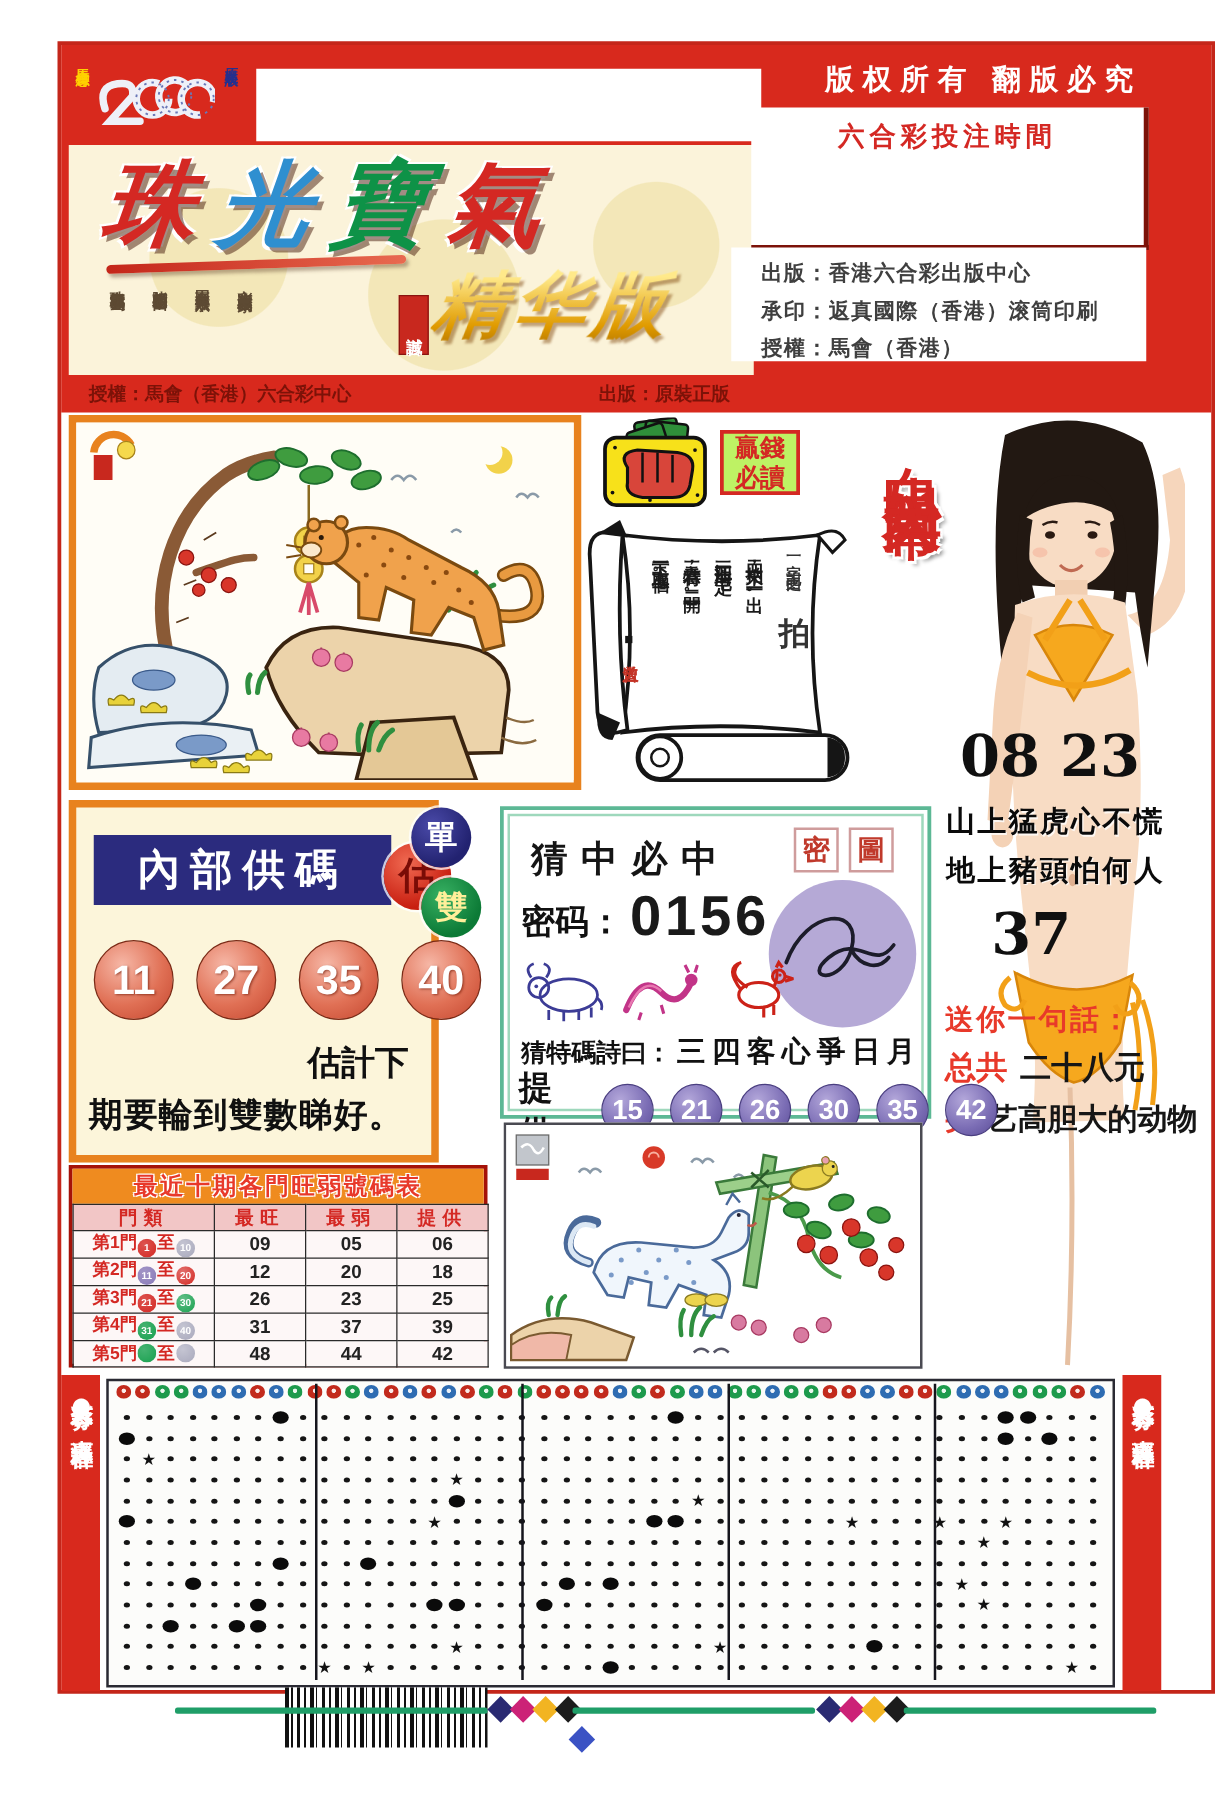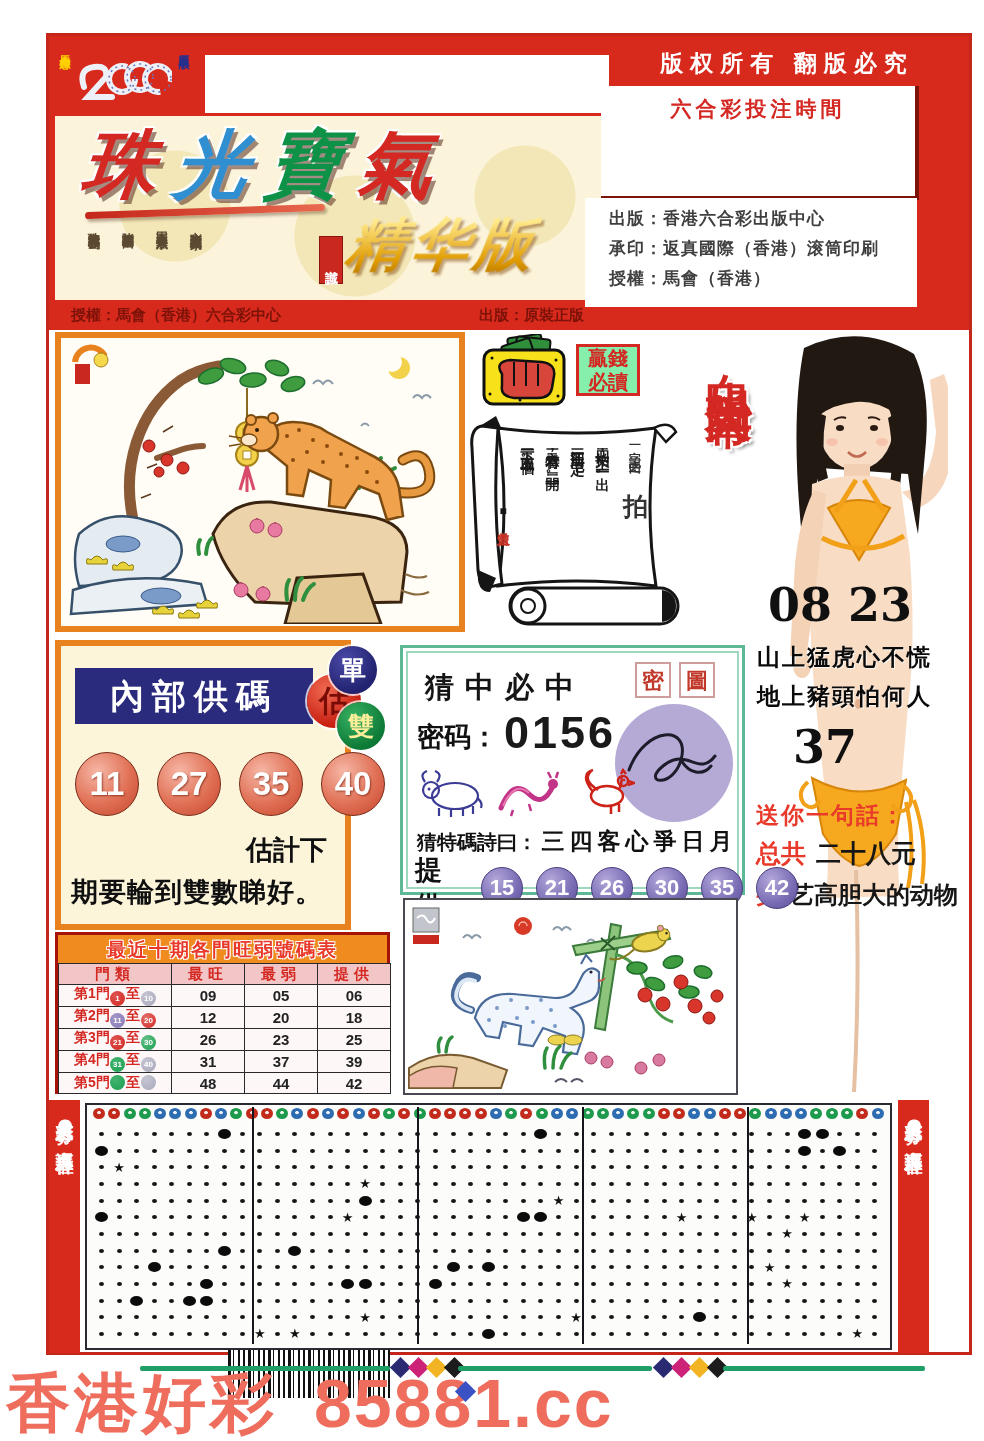--- a/index.html
+++ b/index.html
@@ -30,27 +30,27 @@
     writing-mode:vertical-rl;text-orientation:upright;font-size:13px;font-weight:bold;text-align:center;line-height:22px;}
   #edition{left:292px;top:90px;font-size:58px;font-weight:bold;font-style:italic;font-family:"DejaVu Serif","Liberation Serif",serif;
     background:linear-gradient(180deg,#ffe98a 20%,#e09b00 70%,#a86a00);-webkit-background-clip:text;background-clip:text;color:transparent;
     filter:drop-shadow(3px 3px 1px rgba(120,60,0,.45));letter-spacing:6px;transform:skewX(-8deg);}
   #license-strip{left:0;top:264px;width:554px;height:30px;font-size:15px;font-weight:bold;color:#7c1208;}
   #license-left{left:22px;top:6px;}
   #license-right{left:430px;top:6px;}
   #copyright{left:560px;top:12px;width:356px;text-align:center;color:#fff;font-size:23px;font-weight:bold;letter-spacing:7px;}
   #betting-box{left:552px;top:50px;width:314px;height:110px;background:#fff;border-right:4px solid #7c1208;border-bottom:4px solid #7c1208;}
   #betting-title{margin-top:9px;text-align:center;color:#d42823;font-size:21px;font-weight:bold;letter-spacing:4px;}
-  #publisher-panel{left:536px;top:162px;width:332px;height:109px;background:#fff;padding:6px 0 0 24px;box-sizing:border-box;}
+  #publisher-panel{left:536px;top:162px;width:332px;height:91px;background:#fff;padding:6px 0 0 24px;box-sizing:border-box;}
   .publine{font-size:17px;font-weight:bold;color:#3f3f3f;line-height:30px;letter-spacing:1px;}
 
   
   #pic1{left:55px;top:332px;width:410px;height:300px;border:6px solid #e8821e;background:#fffdf6;box-sizing:border-box;}
   #fist-icon{left:480px;top:334px;width:88px;height:74px;}
-  #read-badge{left:576px;top:344px;width:64px;height:52px;border:3px solid #d42823;background:#86efac;color:#d42823;
+  #read-badge{left:576px;top:344px;width:64px;height:52px;border:3px solid #d42823;background:#bef264;color:#d42823;
     font-family:"DejaVu Serif","Liberation Serif",serif;font-weight:bold;font-size:20px;line-height:24px;text-align:center;
     display:flex;align-items:center;justify-content:center;word-break:break-all;padding:1px;box-sizing:border-box;width:64px;}
   #read-badge span{display:block;width:44px;}
   #scroll-box{left:458px;top:412px;width:238px;height:228px;}
   #scroll-text{position:absolute;left:46px;top:26px;width:148px;height:142px;writing-mode:vertical-rl;}
   .scroll-col{font-family:"DejaVu Serif","Liberation Serif",serif;font-size:14px;letter-spacing:2px;color:#1a1a1a;margin-left:7px;font-weight:bold;}
   .scroll-col.first{font-size:12px;letter-spacing:4px;color:#333;}
   .scroll-big{font-size:25px;letter-spacing:0;}
   #scroll-sign-col{margin-left:9px;padding-top:66px;writing-mode:vertical-rl;}
   .scroll-seal{color:#151515;font-size:12px;}
@@ -2441,17 +2441,13 @@
     </div>
   <div class="abs green-seg" style="left:458px;width:194px;"></div>
   <div class="abs diamond-cluster" style="left:656px;" id="cluster2">
       <span class="diamond" style="background: rgb(42, 42, 114);"></span>
       <span class="diamond" style="background: rgb(204, 34, 119);"></span>
       <span class="diamond" style="background: rgb(242, 180, 34);"></span>
       <span class="diamond" style="background: rgb(28, 28, 28);"></span>
     </div>
   <div class="abs green-seg" style="left:723px;width:202px;"></div>
   <div id="blue-diamond" class="abs"></div>
-  <div id="site-line" class="abs">
-    <span id="site-name">香港好彩</span>
-    <span id="site-url">85881.cc</span>
-  </div>
 </div>
 
 </body></html>

